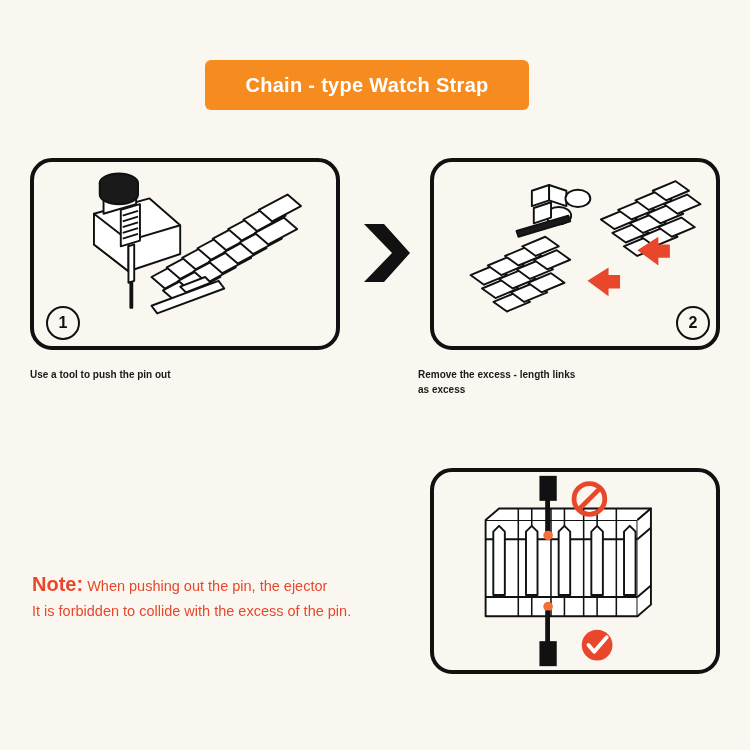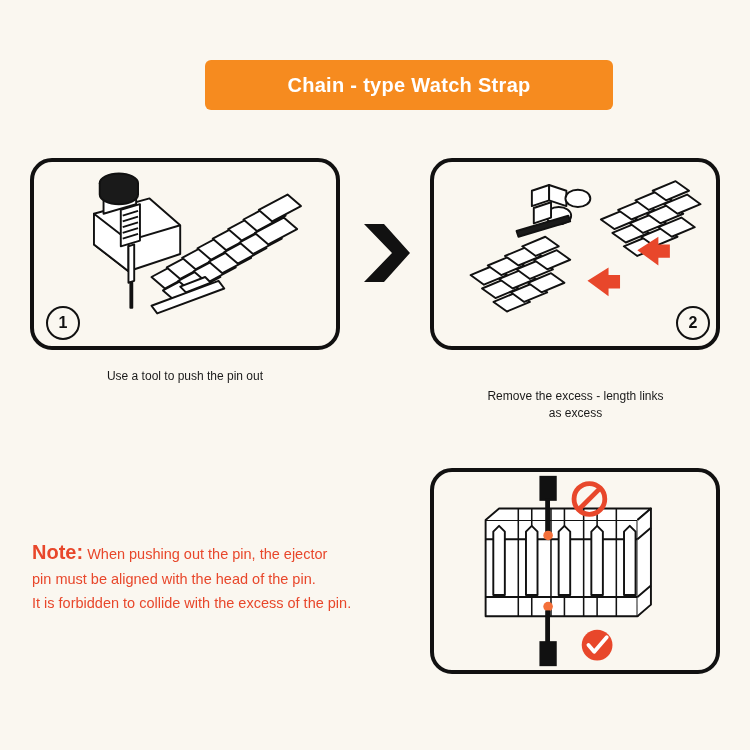--- a/index.html
+++ b/index.html
@@ -13,21 +13,21 @@
     font-family: "Liberation Sans", sans-serif;
     overflow: hidden;
     position: relative;
   }
 
   
   #title-banner {
     position: absolute;
     left: 205px;
     top: 60px;
-    width: 408px;
+    width: 324px;
     height: 50px;
     background: #f68b1f;
     border-radius: 6px;
     display: flex;
     align-items: center;
     justify-content: center;
   }
   #title-banner .title-text {
     color: #ffffff;
     font-size: 20px;
@@ -57,39 +57,39 @@
     border-radius: 50%;
     display: flex; align-items: center; justify-content: center;
     font-size: 16px; font-weight: bold; color: #111;
     background: #faf7f0;
   }
   #badge-1 { left: 46px;  top: 306px; }
   #badge-2 { left: 676px; top: 306px; }
 
   .caption {
     position: absolute;
-    text-align: center;
-    font-size: 12px;
+    font-size: 10px;
     color: #1a1a1a;
     line-height: 1.45;
+    font-weight: bold;
   }
   #caption-1 { left: 30px;  top: 368px; width: 310px; }
-  #caption-2 { left: 418px; top: 388px; width: 315px; }
+  #caption-2 { left: 418px; top: 368px; width: 315px; }
 
   
   #flow-arrow {
     position: absolute;
     left: 358px; top: 222px;
     width: 56px; height: 62px;
   }
 
   
   #note-block {
     position: absolute;
-    left: 32px; top: 536px;
+    left: 32px; top: 568px;
     width: 380px;
   }
   #note-block .note-line {
     color: #e8472b;
     font-size: 14.5px;
     line-height: 1.62;
     white-space: nowrap;
   }
   #note-block .note-label {
     color: #e8472b;
@@ -214,21 +214,20 @@
 <div class="caption" id="caption-2">
   <span>Remove the excess - length links</span><br>
   <span>as excess</span>
 </div>
 
 <div id="note-block">
   <div class="note-line note-first">
     <span class="note-label">Note:</span>
     <span>When pushing out the pin, the ejector</span>
   </div>
-  <div class="note-line">pin must be aligned with the head of the pin.</div>
   <div class="note-line">It is forbidden to collide with the excess of the pin.</div>
 </div>
 
 <div class="panel" id="panel-3">
   <svg class="panel-svg" viewBox="0 0 290 206">
     <g fill="none" stroke="#111" stroke-width="2" stroke-linejoin="round">
 
       <path d="M52 50 L210 50 L210 150 L52 150 Z" fill="#fff"></path>
       <path d="M52 50 L66 38 L224 38 L210 50" fill="#fff"></path>
       <path d="M210 50 L224 38 L224 138 L210 150" fill="#fff"></path>

